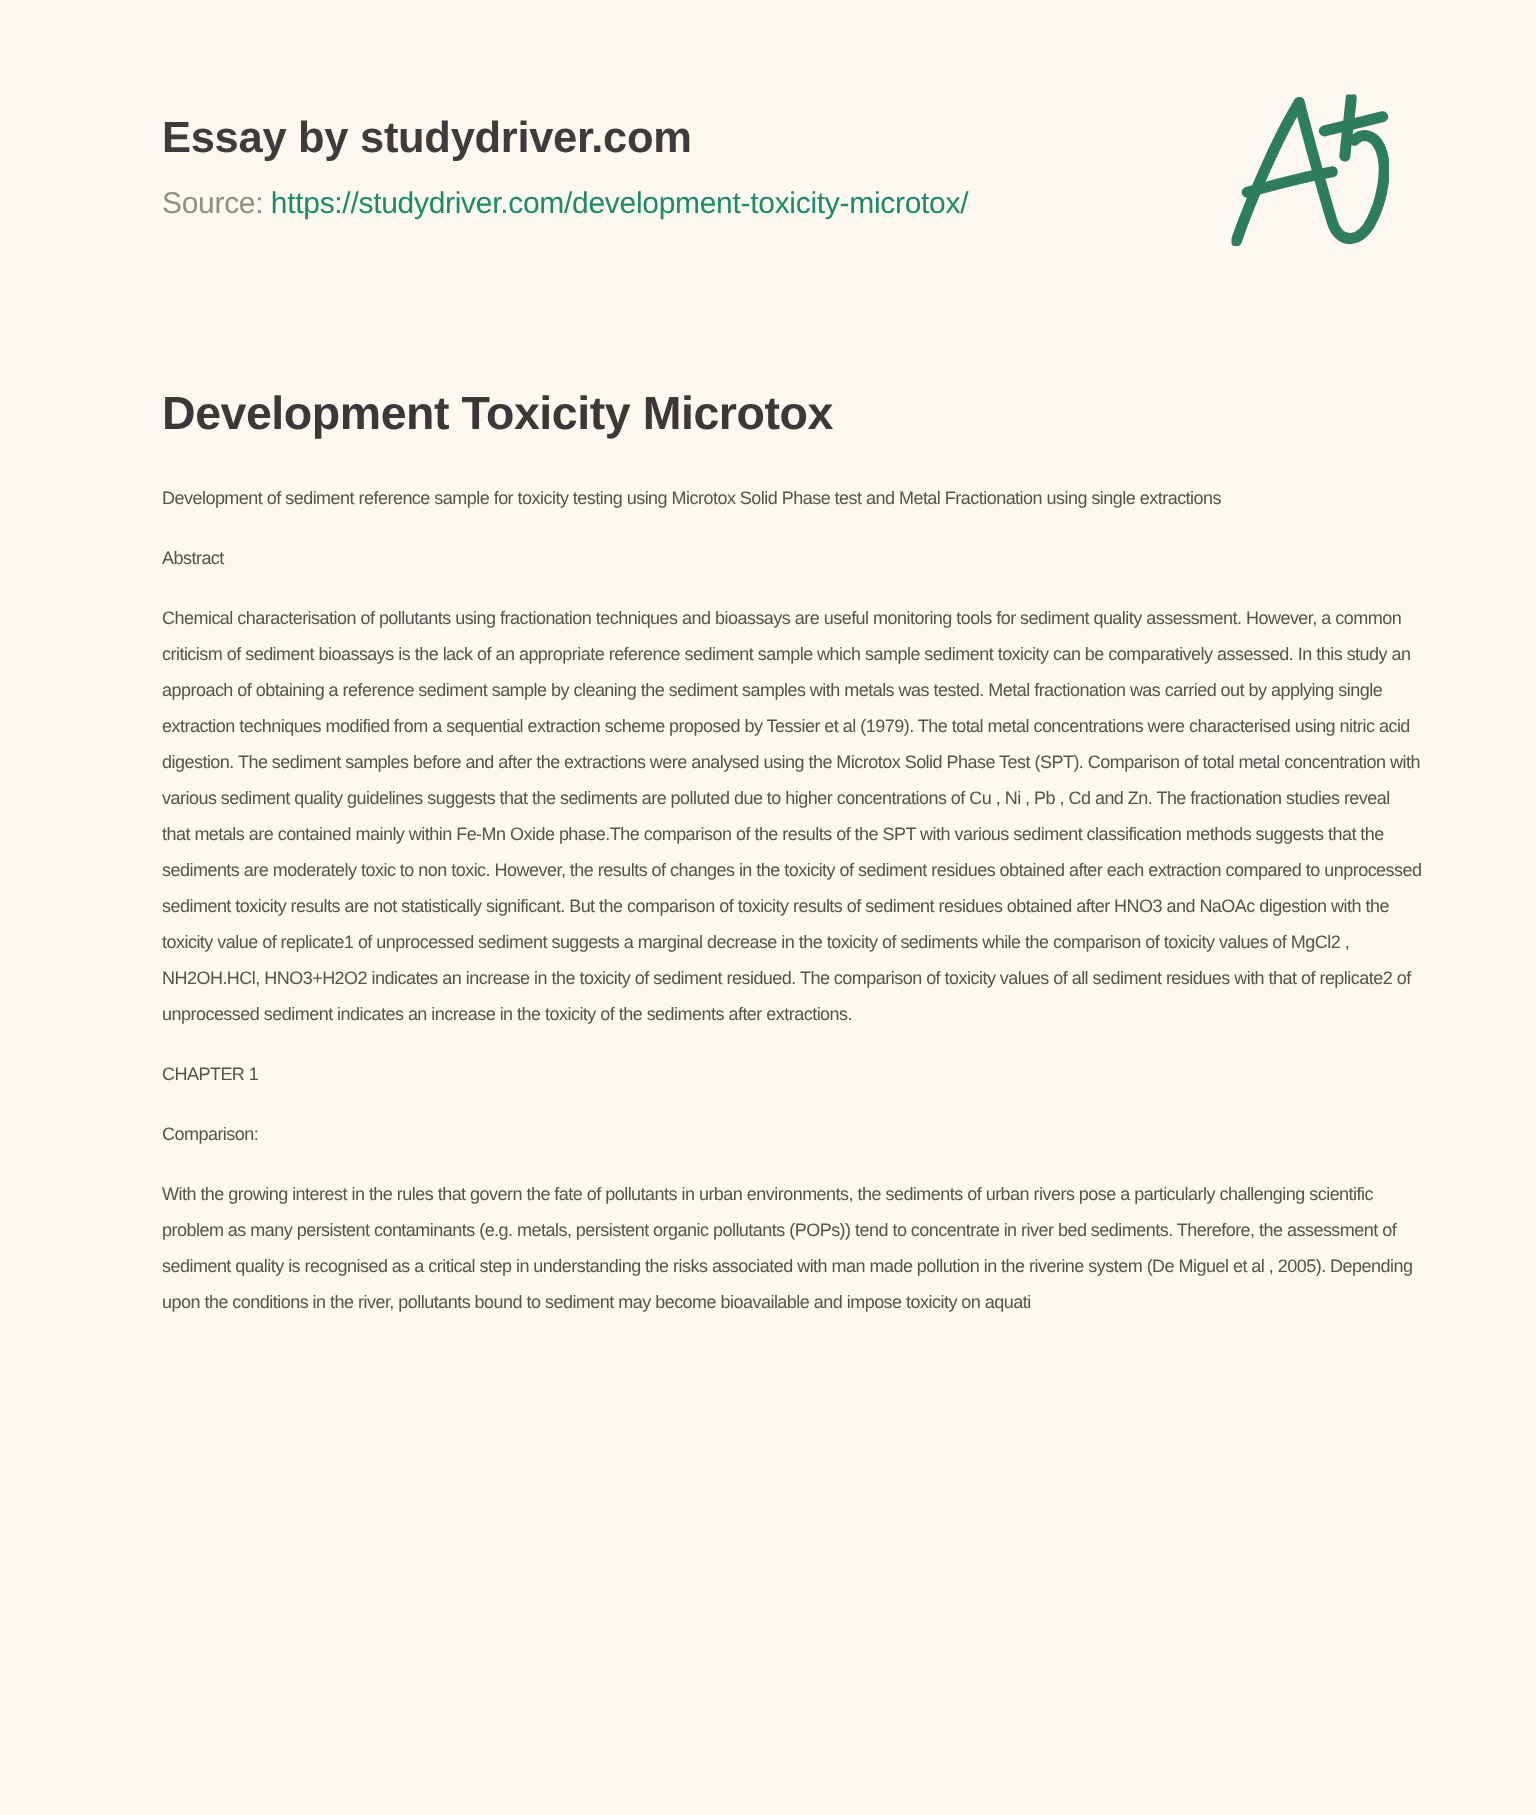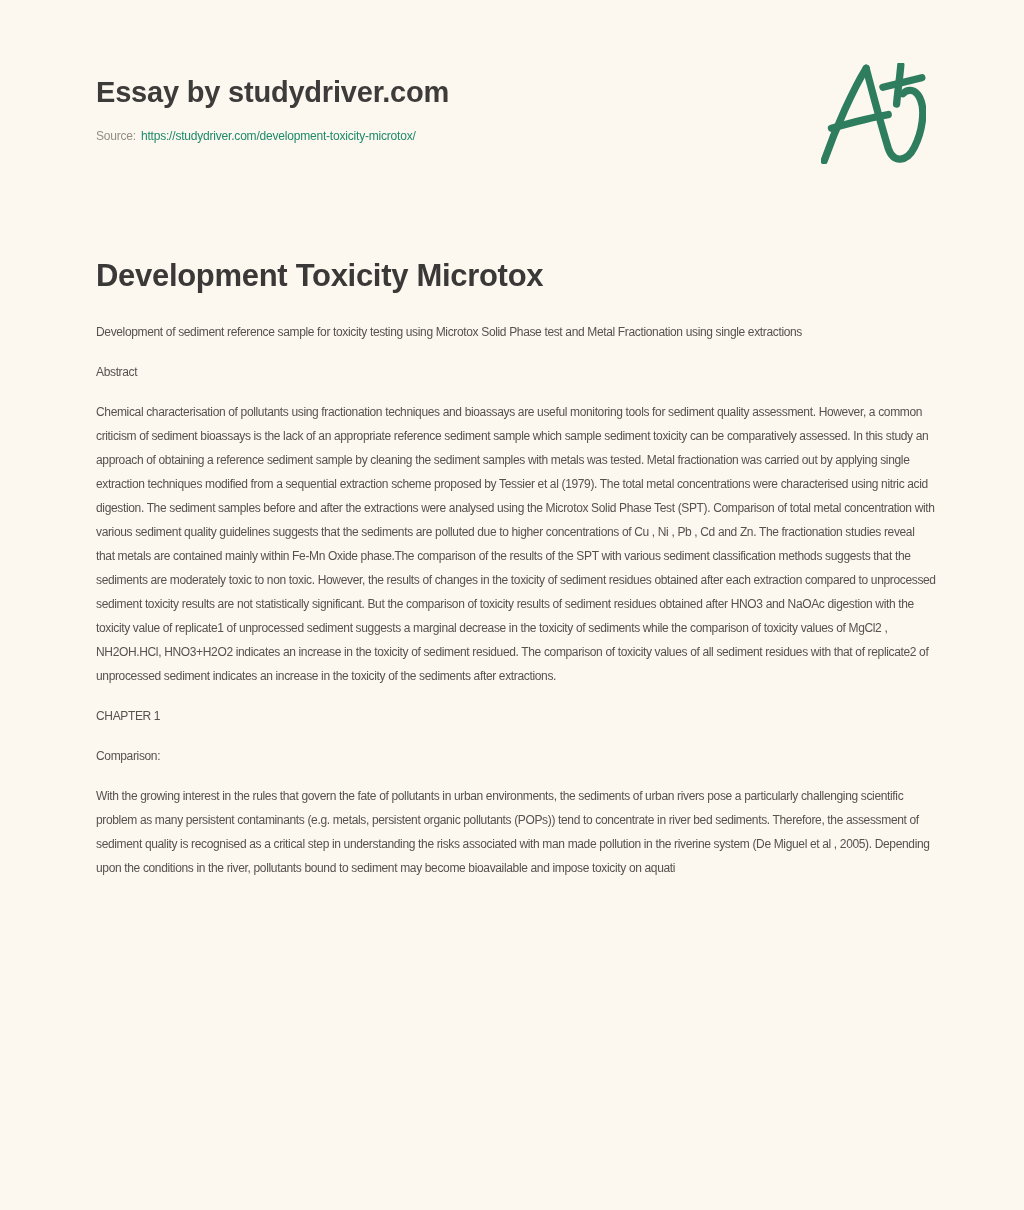--- a/index.html
+++ b/index.html
@@ -9,35 +9,35 @@
   }
   .page{
     position:relative;
     width:1024px;
     height:1210px;
     background:#fcf7ef;
     overflow:hidden;
   }
   .content{
     position:absolute;
-    left:96px;
+    left:108px;
     top:0;
     width:840px;
   }
   .site-title{
     margin:76px 0 0;
     font-size:29px;
     line-height:33px;
     font-weight:700;
     color:#3d3c3a;
     letter-spacing:-0.2px;
   }
   .source{
     margin:18px 0 0;
-    font-size:12px;
+    font-size:20px;
     line-height:19px;
     color:#928e86;
     letter-spacing:-0.2px;
   }
   .source a{
     color:#1d8a6b;
     text-decoration:none;
     margin-left:5px;
   }
   .logo{

